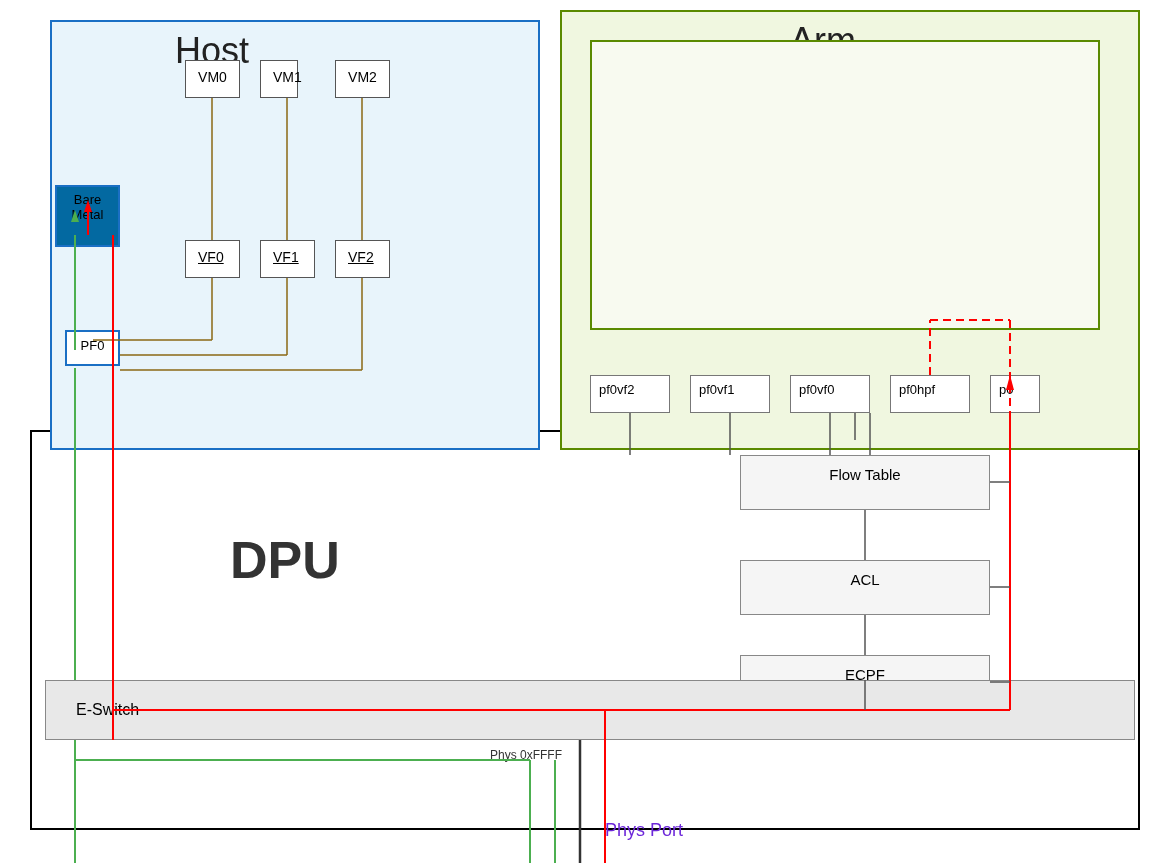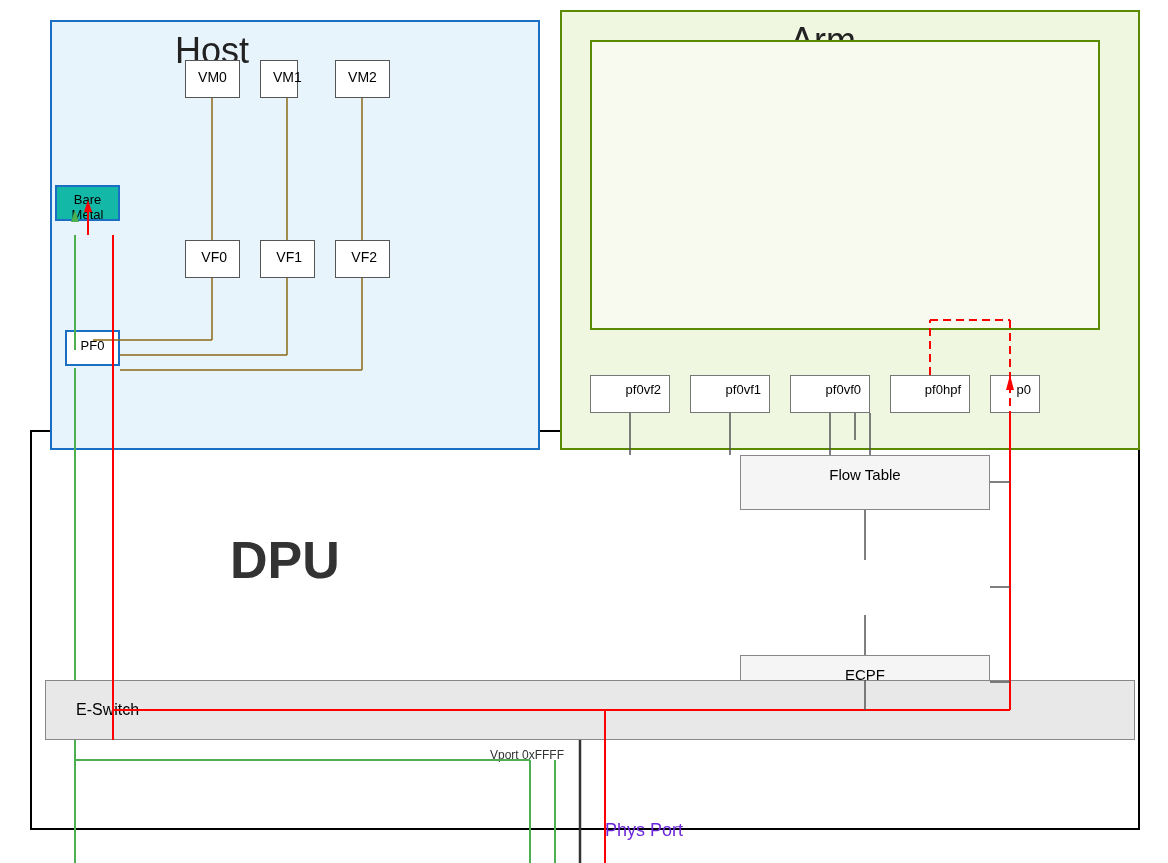--- a/index.html
+++ b/index.html
@@ -84,56 +84,57 @@
       background: #fff;
       text-align: center;
       font-size: 14px;
       padding: 8px 12px;
     }
     
     .vf-box {
       position: absolute;
       border: 1.5px solid #555;
       background: #fff;
-      text-align: right;
+      text-align: left;
       font-size: 14px;
       padding: 8px 12px;
+      text-decoration: underline;
     }
     
     .pf0-box {
       position: absolute;
       border: 2px solid #1a6fc4;
       background: #fff;
       text-align: center;
       font-size: 13px;
       padding: 6px 8px;
       left: 65px;
       top: 330px;
       width: 55px;
       height: 36px;
     }
     
     .bare-metal-box {
       position: absolute;
       border: 2px solid #1a6fc4;
-      background: #14b8a6;
+      background: #0369a1;
       text-align: center;
       font-size: 13px;
       padding: 5px 6px;
       left: 55px;
       top: 185px;
       width: 65px;
-      height: 36px;
+      height: 62px;
     }
     
     .port-box {
       position: absolute;
       border: 1.5px solid #777;
       background: #fff;
-      text-align: right;
+      text-align: left;
       font-size: 13px;
       padding: 6px 8px;
     }
     
     .func-box {
       position: absolute;
       border: 1.5px solid #888;
       background: #f5f5f5;
       text-align: center;
       font-size: 15px;
@@ -202,30 +203,33 @@
   <div class="port-box" style="left:590px;top:375px;width:80px;height:38px;">pf0vf2</div>
   <div class="port-box" style="left:690px;top:375px;width:80px;height:38px;">pf0vf1</div>
   <div class="port-box" style="left:790px;top:375px;width:80px;height:38px;">pf0vf0</div>
   <div class="port-box" style="left:890px;top:375px;width:80px;height:38px;">pf0hpf</div>
   <div class="port-box" style="left:990px;top:375px;width:50px;height:38px;">p0</div>
 
   <div class="func-box" style="left:740px;top:455px;width:250px;height:55px;">
     <span>Flow Table</span>
   </div>
 
+  <div class="func-box" style="left:740px;top:560px;width:250px;height:55px;">
+    <span>ACL</span>
+  </div>
 
   <div class="func-box" style="left:740px;top:655px;width:250px;height:55px;">
     <span>ECPF</span>
   </div>
 
   <div class="eswitch-box" style="left:45px;top:680px;width:1090px;height:60px;display:flex;align-items:center;justify-content:flex-start;padding-left:30px;">
     <span style="font-size:16px;">E-Switch</span>
   </div>
 
-  <span class="vport-label" style="left:490px;top:748px;">Vport 0xFFFF</span>
+  <span class="vport-label" style="left:490px;top:748px;">Phys 0xFFFF</span>
 
   <span class="phys-label" style="left:605px;top:820px;">Phys Port</span>
 
   <svg class="lines-svg">
 
     <line x1="212" y1="98" x2="212" y2="240" stroke="#8B6914" stroke-width="1.5"></line>
 
     <line x1="287" y1="98" x2="287" y2="240" stroke="#8B6914" stroke-width="1.5"></line>
 
     <line x1="362" y1="98" x2="362" y2="240" stroke="#8B6914" stroke-width="1.5"></line>

